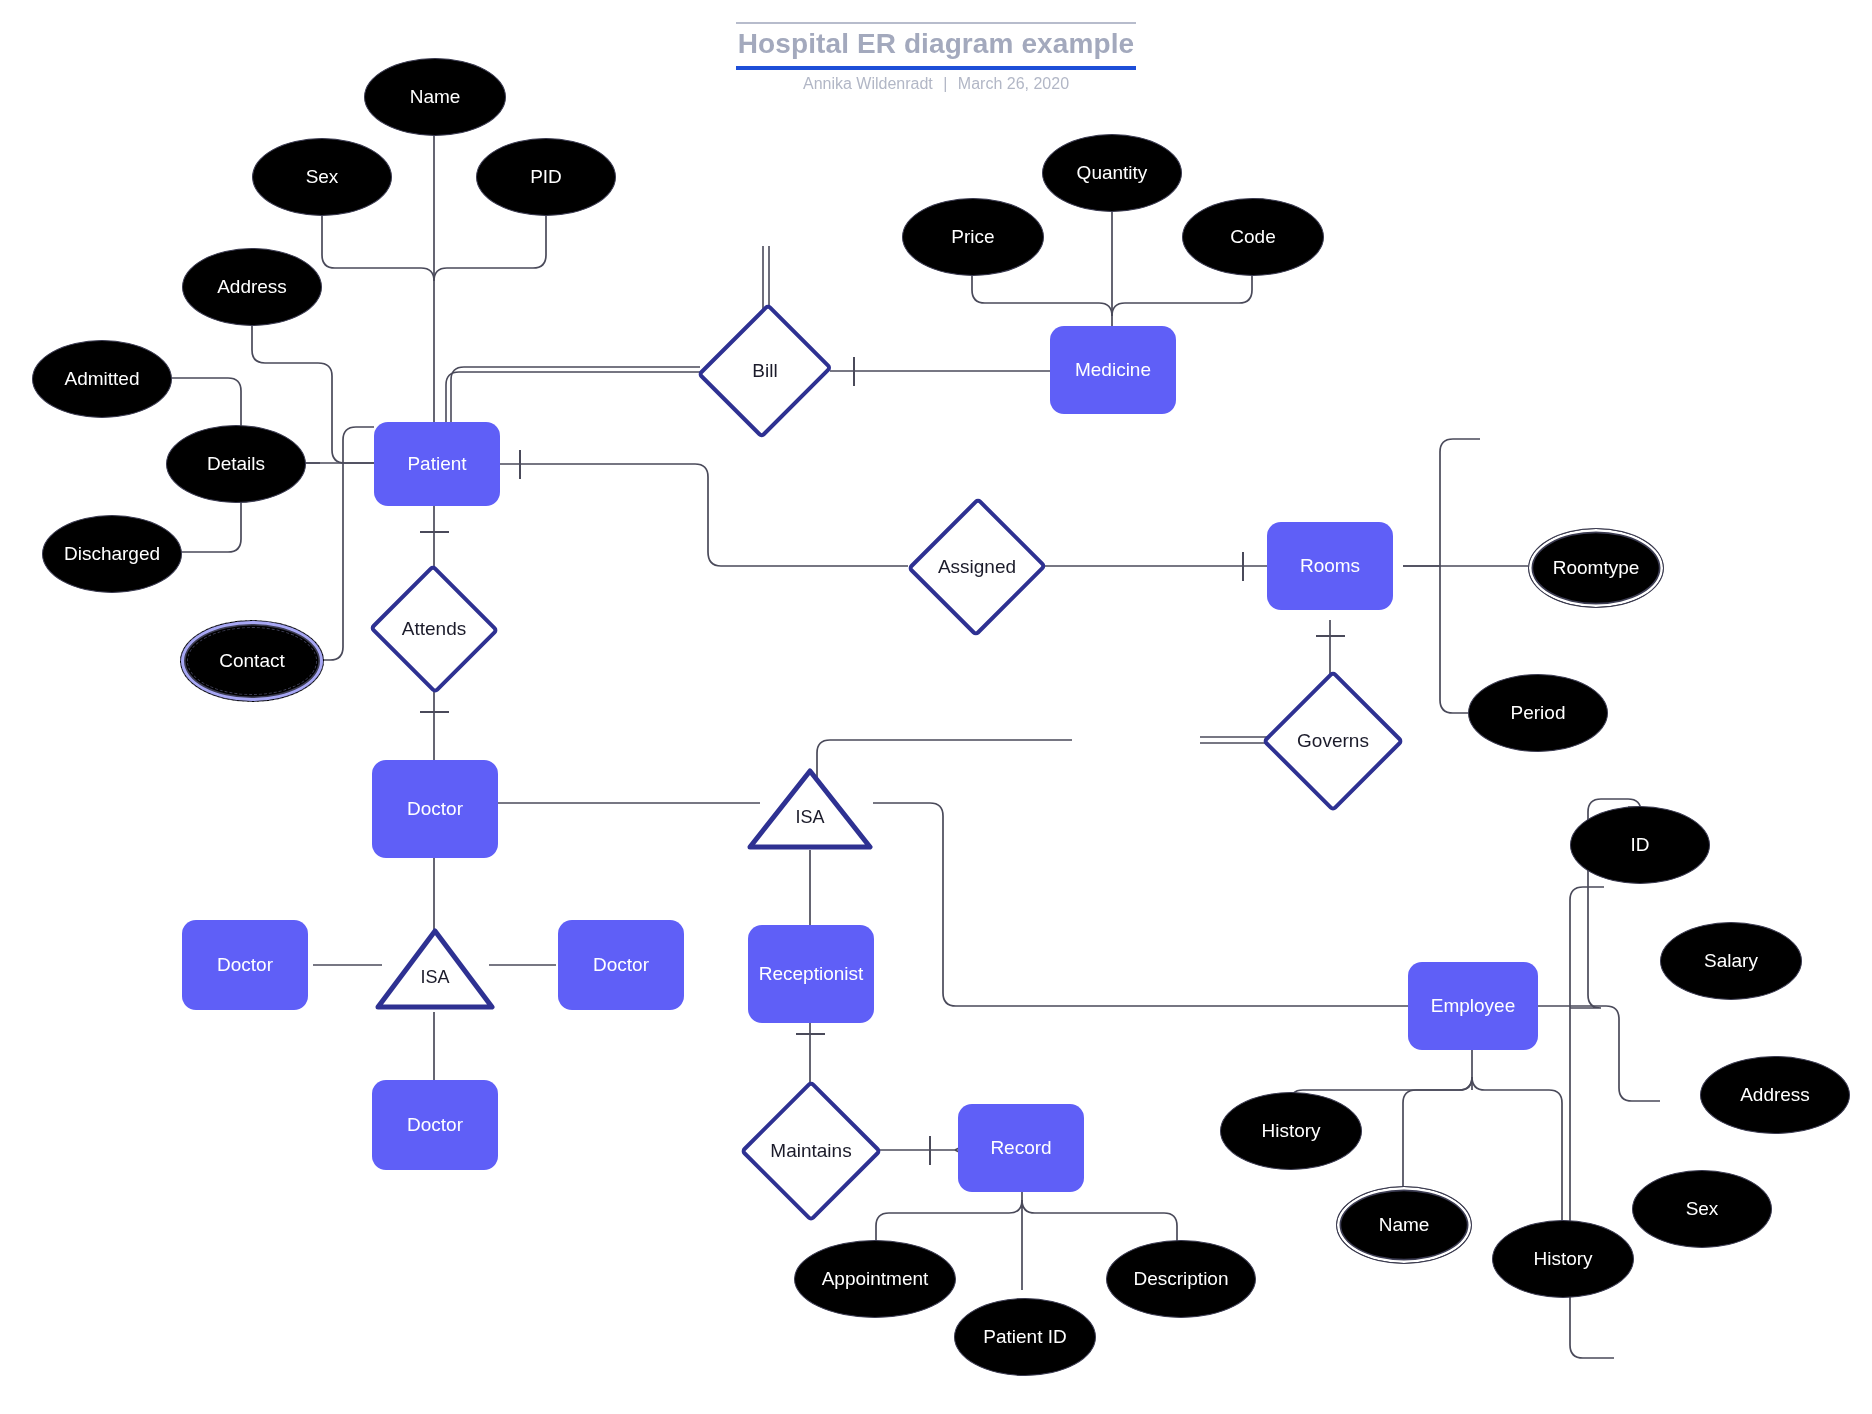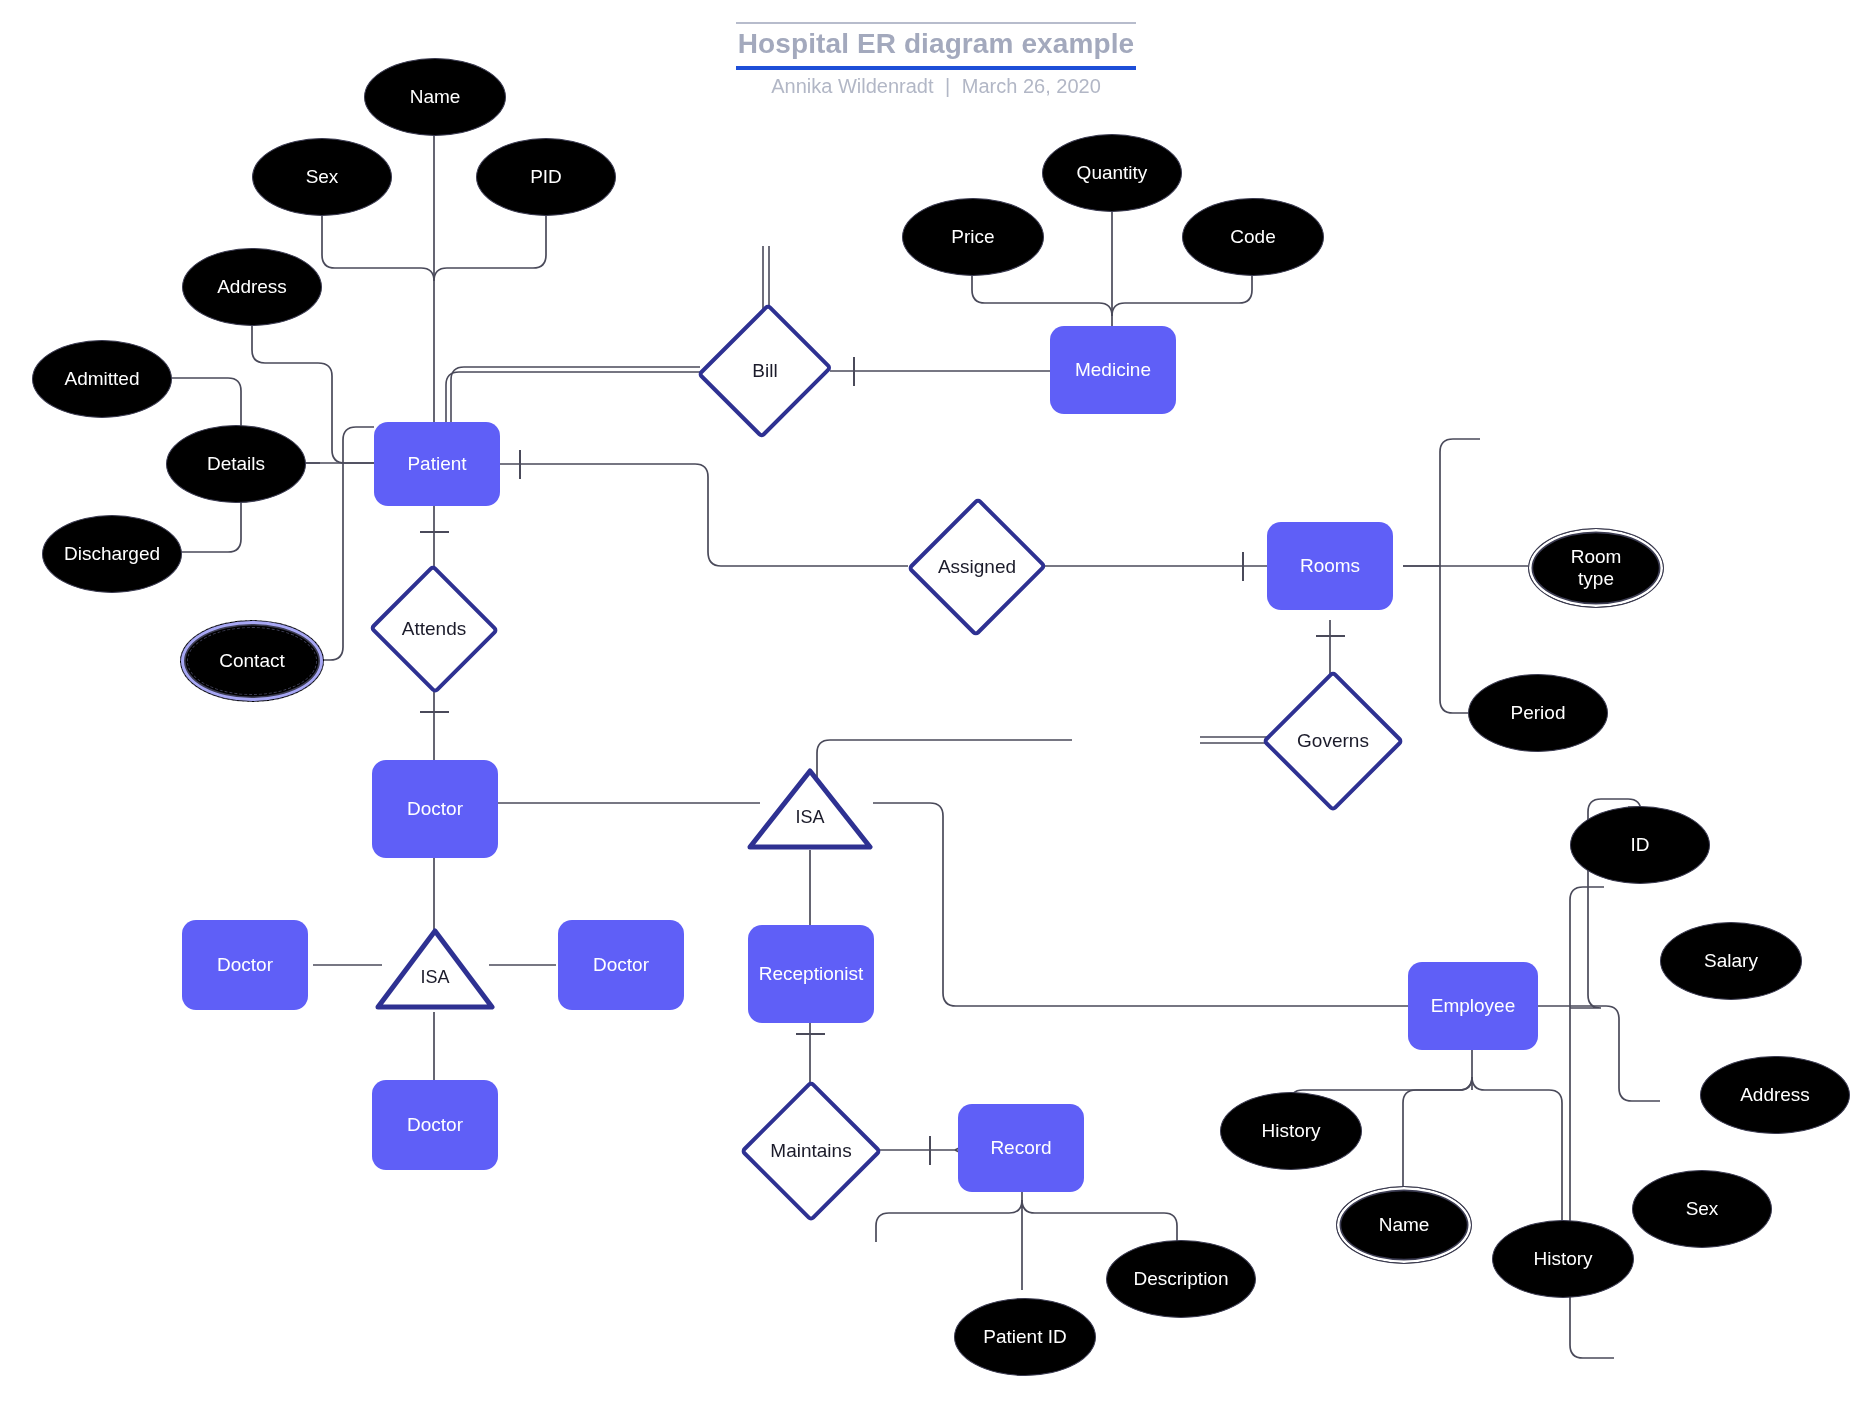--- a/index.html
+++ b/index.html
@@ -38,21 +38,21 @@
     font-weight: bold;
     color: #a3a9bd;
     letter-spacing: 0.1px;
     border-top: 2px solid #b7bccc;
     border-bottom: 4px solid #1d4ed8;
     padding: 4px 2px 6px 2px;
     line-height: 1.15;
   }
   .doc-byline {
     margin-top: 5px;
-    font-size: 20px;
+    font-size: 16px;
     color: #b2b7c6;
   }
   .doc-byline .sep { padding: 0 6px; }
 
   
   .node {
     position: absolute;
     box-sizing: border-box;
     display: flex;
     align-items: center;
@@ -282,21 +282,21 @@
     <span>Medicine</span>
   </div>
 
   <div class="node rel" style="left:908px;top:496px;width:138px;height:142px;">
     <span class="dia"></span>
     <span class="lbl">Assigned</span>
   </div>
   <div class="node entity" style="left:1267px;top:522px;width:126px;height:88px;">
     <span>Rooms</span>
   </div>
-  <div class="node attr multi" style="left:1528px;top:528px;width:136px;height:80px;flex-direction:column;">
+  <div class="node attr multi" style="left:1528px;top:528px;width:136px;height:80px;">
     <span>Room</span>
     <span>type</span>
   </div>
   <div class="node attr" style="left:1468px;top:674px;width:140px;height:78px;">
     <span>Period</span>
   </div>
 
   <div class="node rel" style="left:1262px;top:670px;width:142px;height:142px;">
     <span class="dia"></span>
     <span class="lbl">Governs</span>
@@ -337,20 +337,23 @@
   <div class="node entity" style="left:748px;top:925px;width:126px;height:98px;">
     <span>Receptionist</span>
   </div>
   <div class="node rel" style="left:740px;top:1080px;width:142px;height:142px;">
     <span class="dia"></span>
     <span class="lbl">Maintains</span>
   </div>
   <div class="node entity" style="left:958px;top:1104px;width:126px;height:88px;">
     <span>Record</span>
   </div>
+  <div class="node attr" style="left:794px;top:1240px;width:162px;height:78px;">
+    <span>Appointment</span>
+  </div>
   <div class="node attr" style="left:954px;top:1298px;width:142px;height:78px;">
     <span>Patient ID</span>
   </div>
   <div class="node attr" style="left:1106px;top:1240px;width:150px;height:78px;">
     <span>Description</span>
   </div>
 
   <div class="node entity" style="left:1408px;top:962px;width:130px;height:88px;">
     <span>Employee</span>
   </div>

